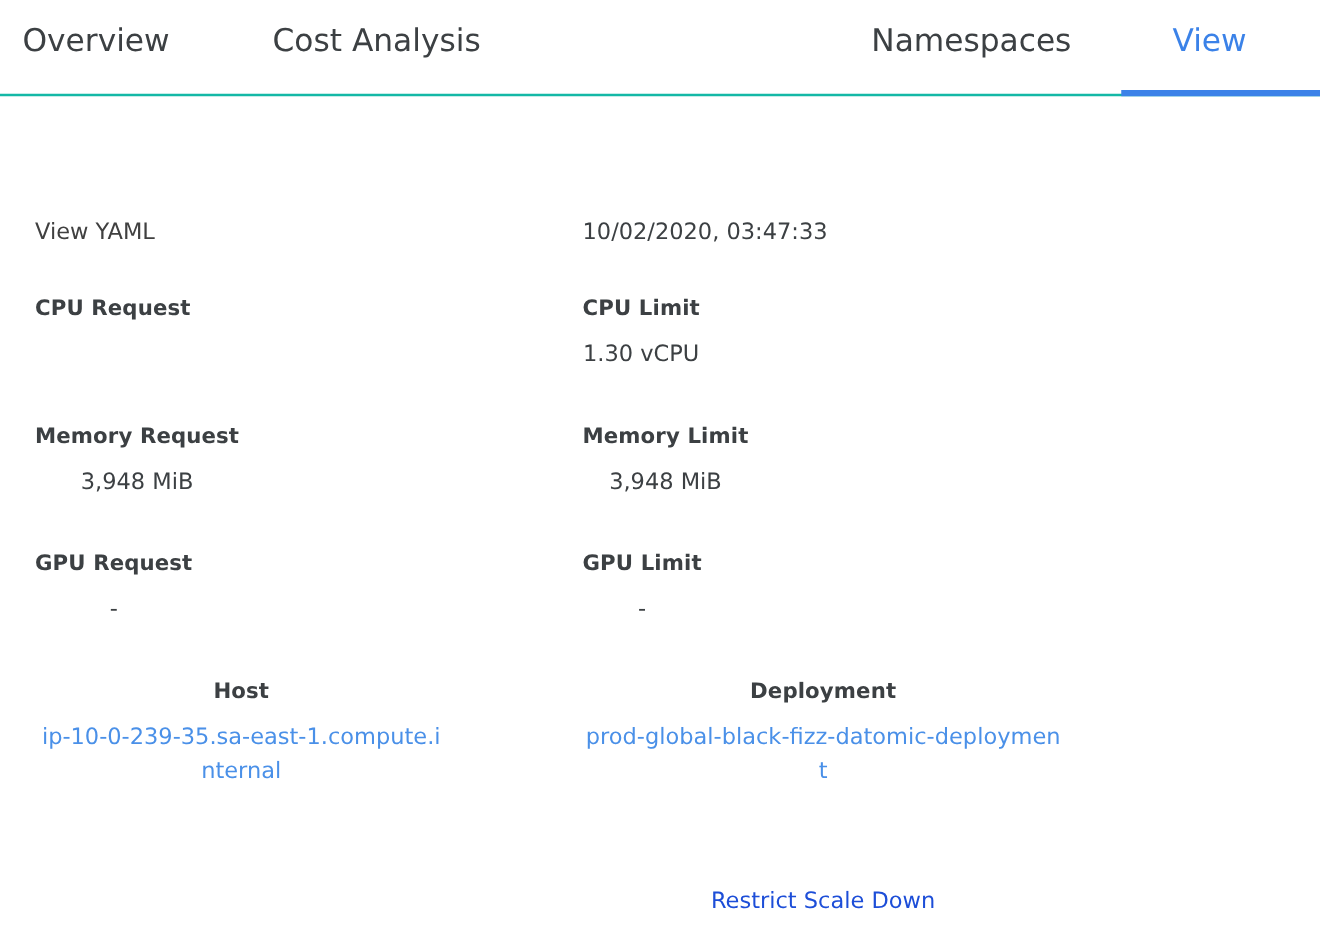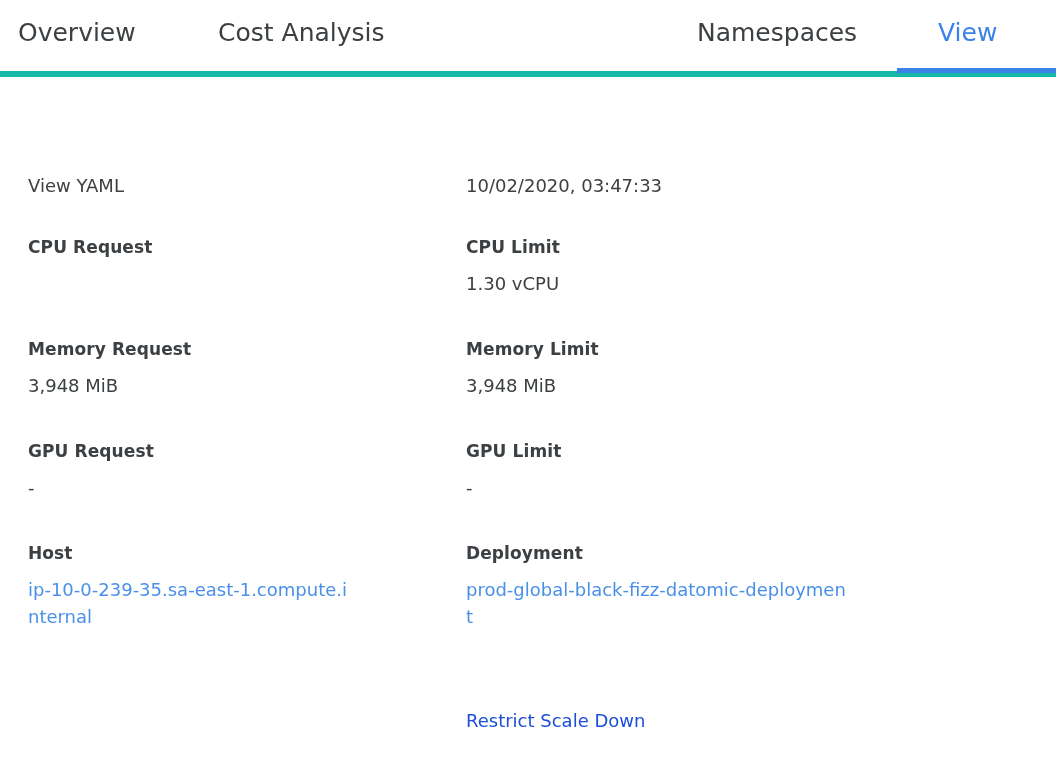--- a/index.html
+++ b/index.html
@@ -14,21 +14,21 @@
     color: #3c4043;
     overflow: hidden;
     position: relative;
   }
 
   
   .tabbar {
     position: relative;
     height: 77px;
     box-sizing: border-box;
-    border-bottom: 6px solid #14b8a6;
+    border-bottom: 2px solid #14b8a6;
     background: #ffffff;
   }
   .tabs {
     position: absolute;
     left: 0; top: 0; right: 0; bottom: 0;
   }
   .tab {
     position: absolute;
     top: 16px;
     font-size: 25px;
@@ -60,20 +60,21 @@
   .col {
     position: absolute;
     top: 0;
     width: 400px;
   }
   .col-left  { left: 28px; }
   .col-right { left: 466px; }
 
   .field {
     margin-bottom: 0;
+    text-align: center;
   }
   .field-label {
     font-size: 17px;
     font-weight: 700;
     color: #3c4043;
     line-height: 24px;
     letter-spacing: 0.1px;
   }
   .field-value {
     font-size: 18px;

